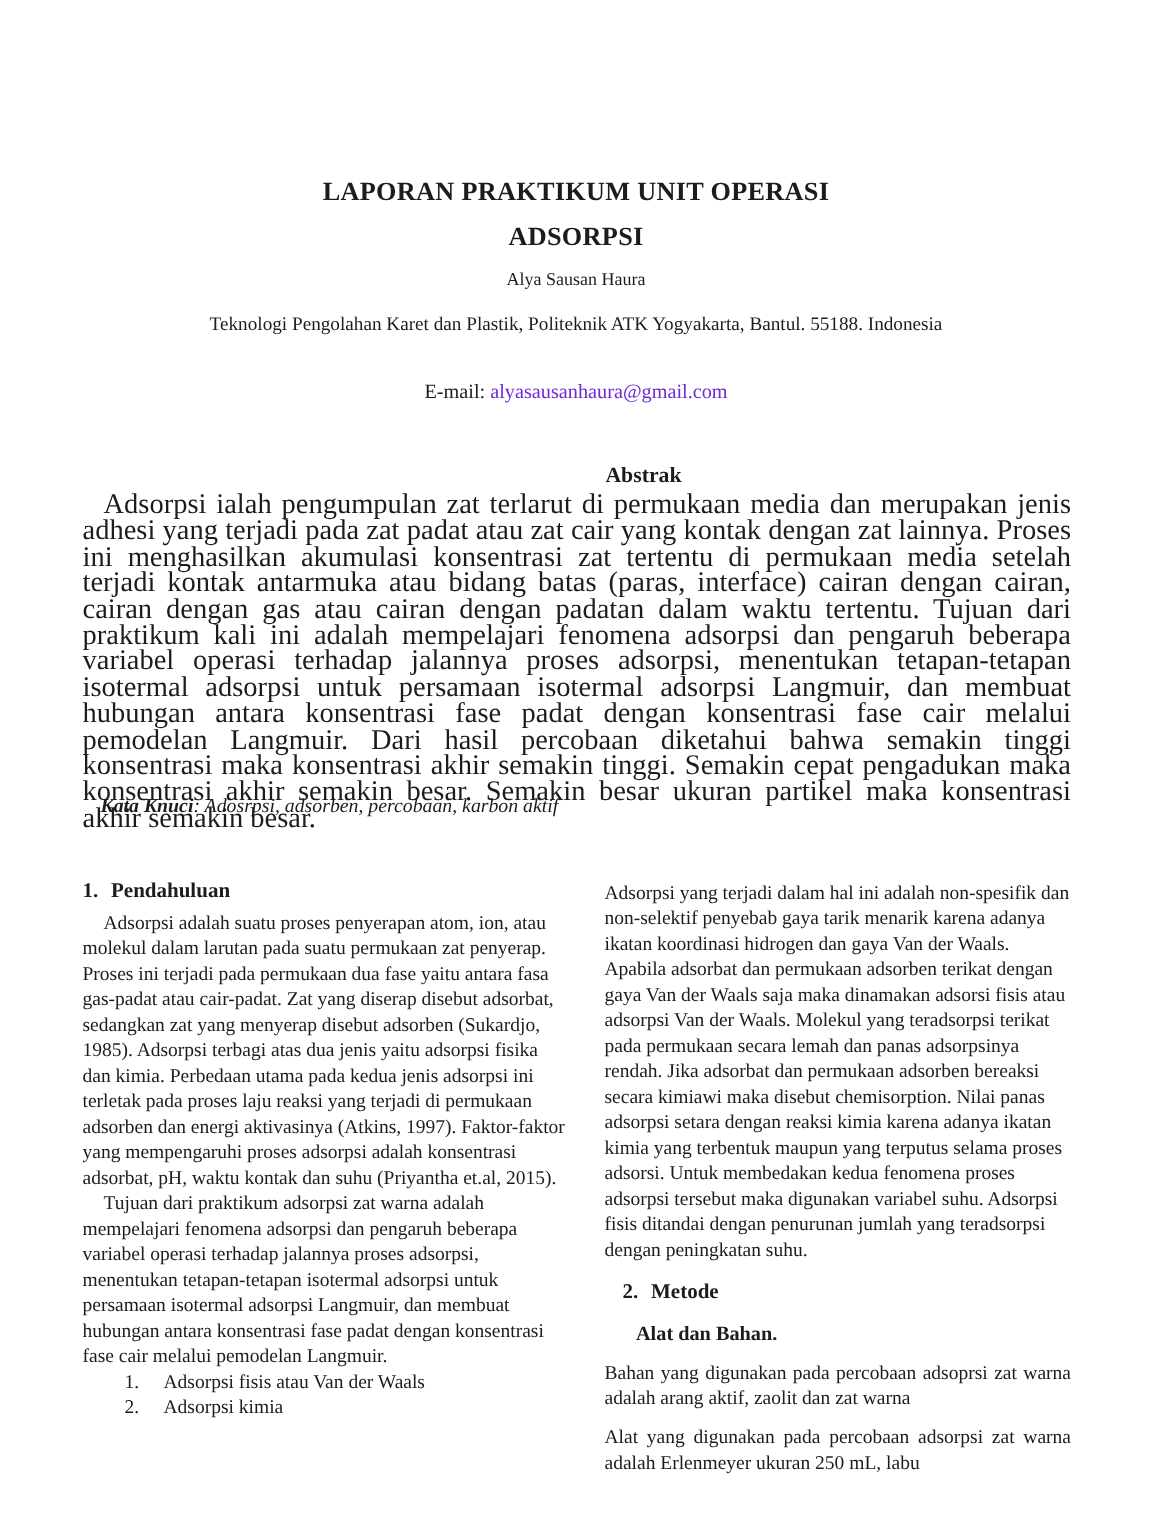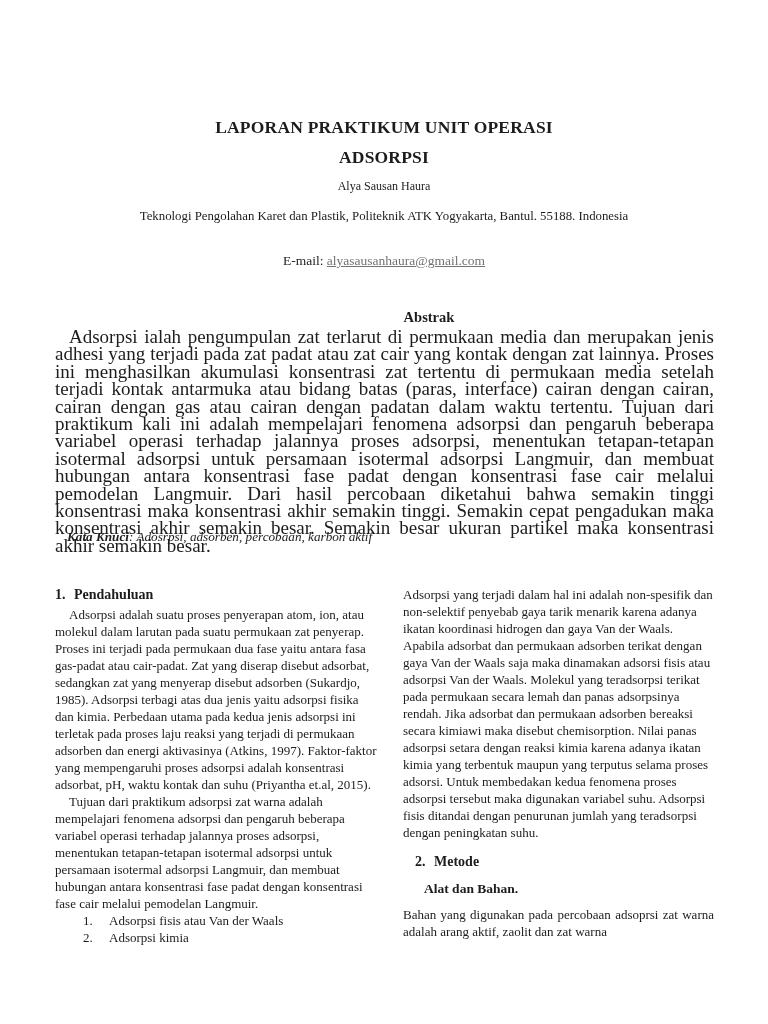--- a/index.html
+++ b/index.html
@@ -37,22 +37,21 @@
     top: 209px;
     font-size: 12.8px;
   }
 
   .email-row {
     position: absolute;
     top: 253px;
     font-size: 13.5px;
   }
   .email-link {
-    color: #737373;
-    text-decoration: underline;
+    color: #6d28d9;
     cursor: pointer;
   }
 
   .abstract-heading {
     position: absolute;
     top: 309px;
     font-weight: bold;
     font-size: 14.5px;
     margin-left: 45px;
   }
@@ -166,17 +165,18 @@
       </ol>
     </div>
 
     <div class="col col-right">
       <p>Adsorpsi yang terjadi dalam hal ini adalah non-spesifik dan non-selektif penyebab gaya tarik menarik karena adanya ikatan koordinasi hidrogen dan gaya Van der Waals. Apabila adsorbat dan permukaan adsorben terikat dengan gaya Van der Waals saja maka dinamakan adsorsi fisis atau adsorpsi Van der Waals. Molekul yang teradsorpsi terikat pada permukaan secara lemah dan panas adsorpsinya rendah. Jika adsorbat dan permukaan adsorben bereaksi secara kimiawi maka disebut chemisorption. Nilai panas adsorpsi setara dengan reaksi kimia karena adanya ikatan kimia yang terbentuk maupun yang terputus selama proses adsorsi. Untuk membedakan kedua fenomena proses adsorpsi tersebut maka digunakan variabel suhu. Adsorpsi fisis ditandai dengan penurunan jumlah yang teradsorpsi dengan peningkatan suhu.</p>
       <h2 class="sec-heading metode-heading">
         <span class="sec-num">2.</span><span>Metode</span>
       </h2>
       <h3 class="sub-heading">Alat dan Bahan.</h3>
       <p class="metode-p">Bahan yang digunakan pada percobaan adsoprsi zat warna adalah arang aktif, zaolit dan zat warna</p>
+      <p class="metode-p">Alat yang digunakan pada percobaan adsorpsi zat warna adalah Erlenmeyer ukuran 250 mL, labu</p>
     </div>
 
   </div>
 
 </div>
 
 </body></html>

